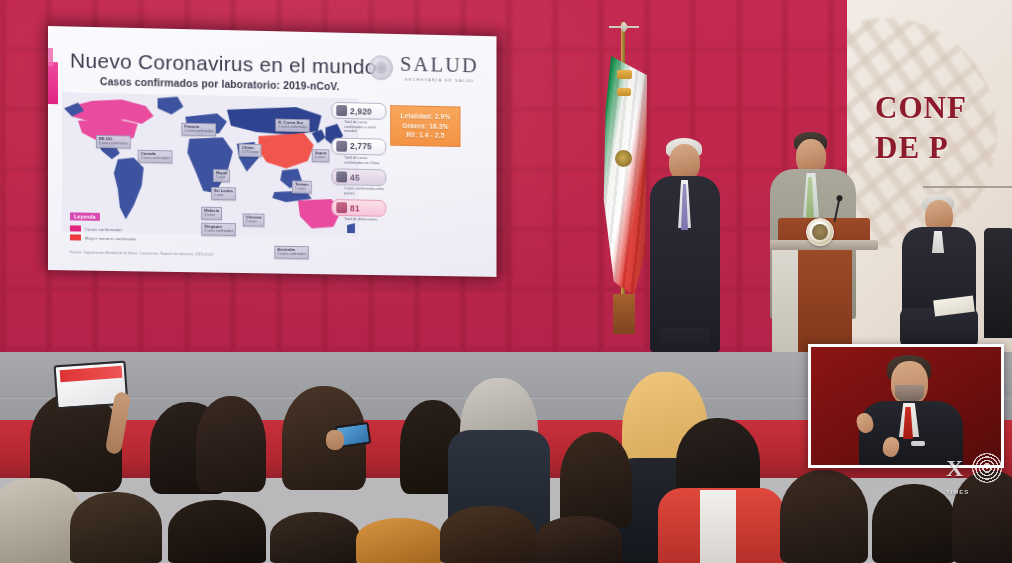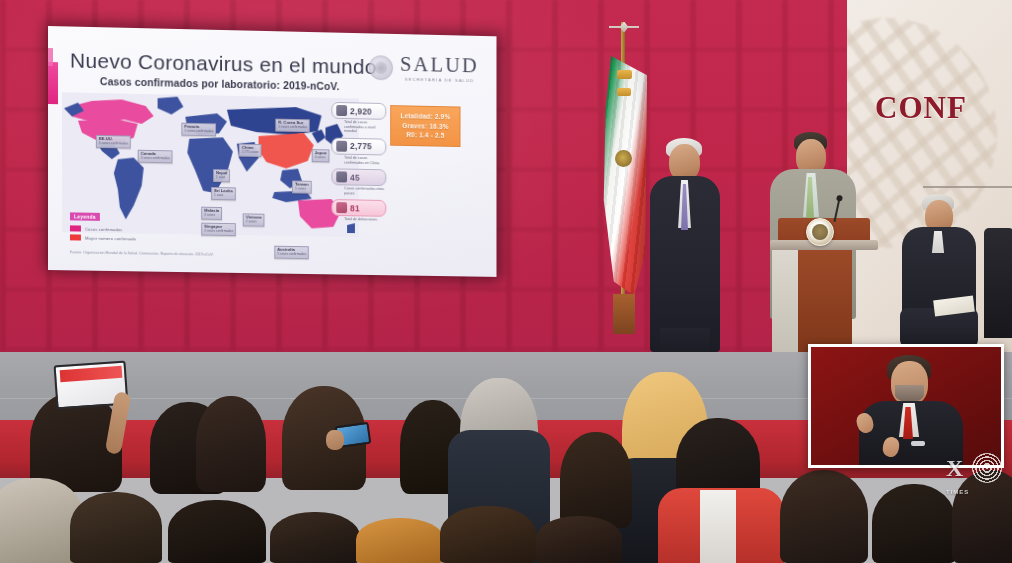--- a/index.html
+++ b/index.html
@@ -481,20 +481,21 @@
 
   <div class="wall">
     <div class="wall-greca"></div>
     <div class="wall-glow"></div>
   </div>
 
   <div class="right-panel">
     <div class="right-panel-eagle"></div>
     <div class="panel-text">
       <div>CONF</div>
+      <div>DE P</div>
     </div>
     <div class="panel-rule"></div>
   </div>
 
   <div class="screen-shadow"></div>
   <div class="slide">
     <div class="slide-tab"></div>
     <div class="slide-tab2"></div>
 
     <div class="slide-title">Nuevo Coronavirus en el mundo</div>

